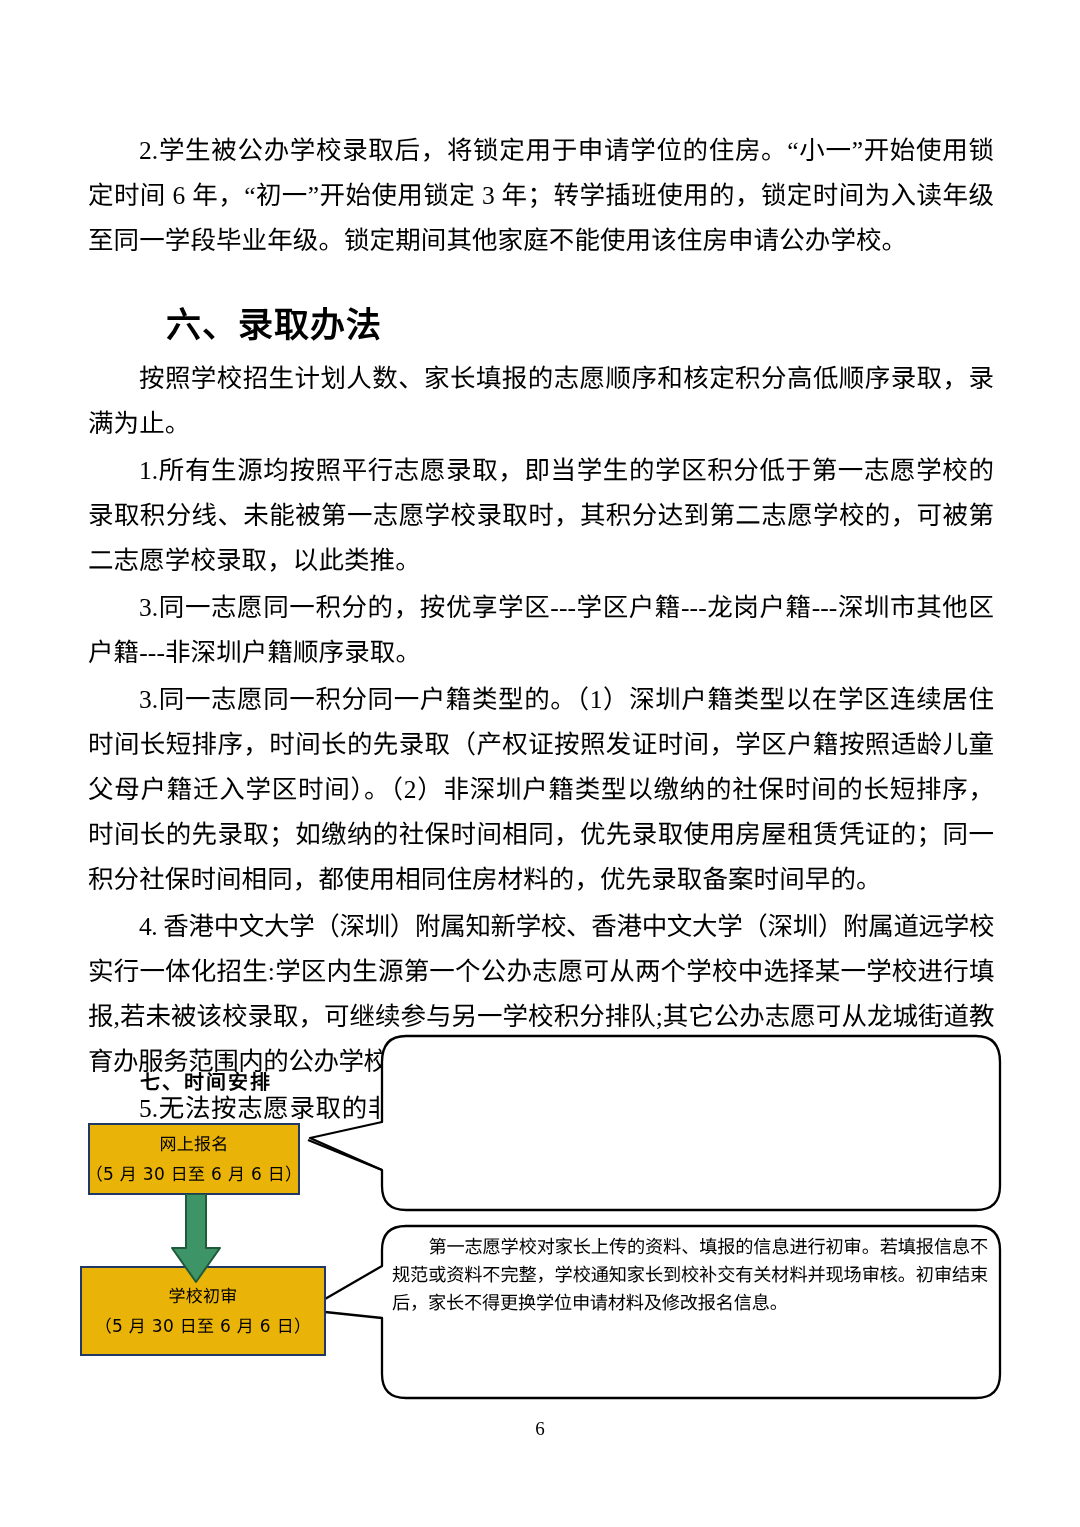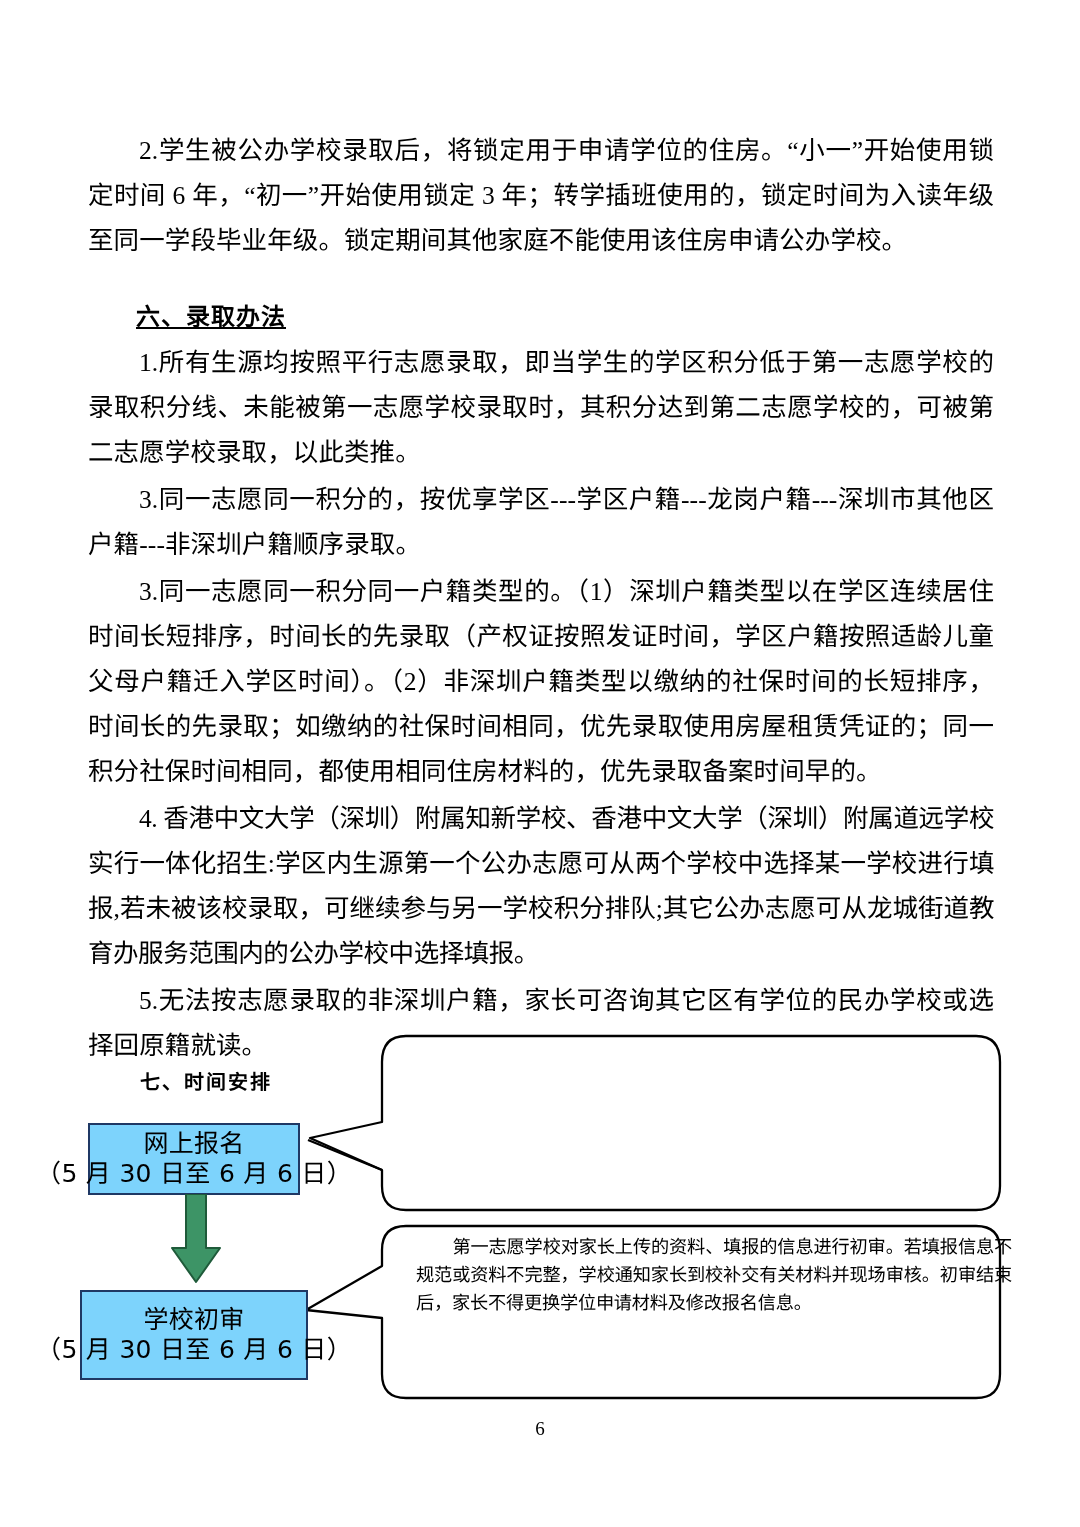--- a/index.html
+++ b/index.html
@@ -42,28 +42,27 @@
     text-justify: inter-ideograph;
     text-indent: 2em;
     letter-spacing: 0.1px;
     font-family: "Liberation Serif", "DejaVu Serif", serif;
   }
   p.para.tight {
     letter-spacing: -0.45px;
   }
 
   h2.section-heading {
-    margin: 0;
-    font-size: 24px;
+    margin: 8px;
+    font-size: 35px;
     line-height: 45px;
     font-weight: bold;
     text-indent: 2em;
     font-family: "DejaVu Sans", "Liberation Sans", sans-serif;
     letter-spacing: 1px;
-    text-decoration: underline;
   }
 
   .gap-before-heading { height: 30px; }
 
   
   .schedule {
     position: absolute;
     left: 0;
     top: 1018px;
     width: 1080px;
@@ -77,45 +76,45 @@
     font-size: 20px;
     font-weight: bold;
     font-family: "DejaVu Sans", "Liberation Sans", sans-serif;
     letter-spacing: 2px;
     white-space: nowrap;
   }
 
   .flow-box {
     position: absolute;
     box-sizing: border-box;
-    background: #7dd3fc;
+    background: #eab308;
     border: 2px solid #1F3864;
     display: flex;
     flex-direction: column;
     align-items: center;
     justify-content: center;
     font-family: "DejaVu Sans", "Liberation Sans", sans-serif;
-    font-size: 25px;
+    font-size: 17px;
     line-height: 30px;
     color: #000000;
     text-align: center;
     letter-spacing: 0.3px;
   }
   .flow-box .line2 { white-space: nowrap; }
 
   #flow-box-1 {
     left: 88px;
     top: 105px;
     width: 212px;
     height: 72px;
   }
   #flow-box-2 {
     left: 80px;
-    top: 272px;
-    width: 228px;
+    top: 248px;
+    width: 246px;
     height: 90px;
     align-items: center;
   }
 
   .arrow-svg {
     position: absolute;
     left: 150px;
     top: 176px;
     width: 100px;
     height: 92px;
@@ -144,21 +143,20 @@
   }
   #callout-text-1 {
     left: 392px;
     top: 25px;
     width: 596px;
   }
   #callout-text-2 {
     left: 392px;
     top: 215px;
     width: 596px;
-    margin-left: 24px;
   }
 
   
   .page-number {
     position: absolute;
     left: 0;
     top: 1418px;
     width: 1080px;
     text-align: center;
     font-size: 19px;
@@ -172,20 +170,21 @@
 <div class="page">
 
   <div class="body-col">
 
     <p class="para">2.学生被公办学校录取后，将锁定用于申请学位的住房。“小一”开始使用锁定时间 6 年，“初一”开始使用锁定 3 年；转学插班使用的，锁定时间为入读年级至同一学段毕业年级。锁定期间其他家庭不能使用该住房申请公办学校。</p>
 
     <div class="gap-before-heading"></div>
 
     <h2 class="section-heading">六、录取办法</h2>
 
+    <p class="para">按照学校招生计划人数、家长填报的志愿顺序和核定积分高低顺序录取，录满为止。</p>
 
     <p class="para">1.所有生源均按照平行志愿录取，即当学生的学区积分低于第一志愿学校的录取积分线、未能被第一志愿学校录取时，其积分达到第二志愿学校的，可被第二志愿学校录取，以此类推。</p>
 
     <p class="para">3.同一志愿同一积分的，按优享学区---学区户籍---龙岗户籍---深圳市其他区户籍---非深圳户籍顺序录取。</p>
 
     <p class="para">3.同一志愿同一积分同一户籍类型的。（1）深圳户籍类型以在学区连续居住时间长短排序，时间长的先录取（产权证按照发证时间，学区户籍按照适龄儿童父母户籍迁入学区时间）。（2）非深圳户籍类型以缴纳的社保时间的长短排序，时间长的先录取；如缴纳的社保时间相同，优先录取使用房屋租赁凭证的；同一积分社保时间相同，都使用相同住房材料的，优先录取备案时间早的。</p>
 
     <p class="para tight">4. 香港中文大学（深圳）附属知新学校、香港中文大学（深圳）附属道远学校实行一体化招生:学区内生源第一个公办志愿可从两个学校中选择某一学校进行填报,若未被该校录取，可继续参与另一学校积分排队;其它公办志愿可从龙城街道教育办服务范围内的公办学校中选择填报。</p>
 
     <p class="para">5.无法按志愿录取的非深圳户籍，家长可咨询其它区有学位的民办学校或选择回原籍就读。</p>

